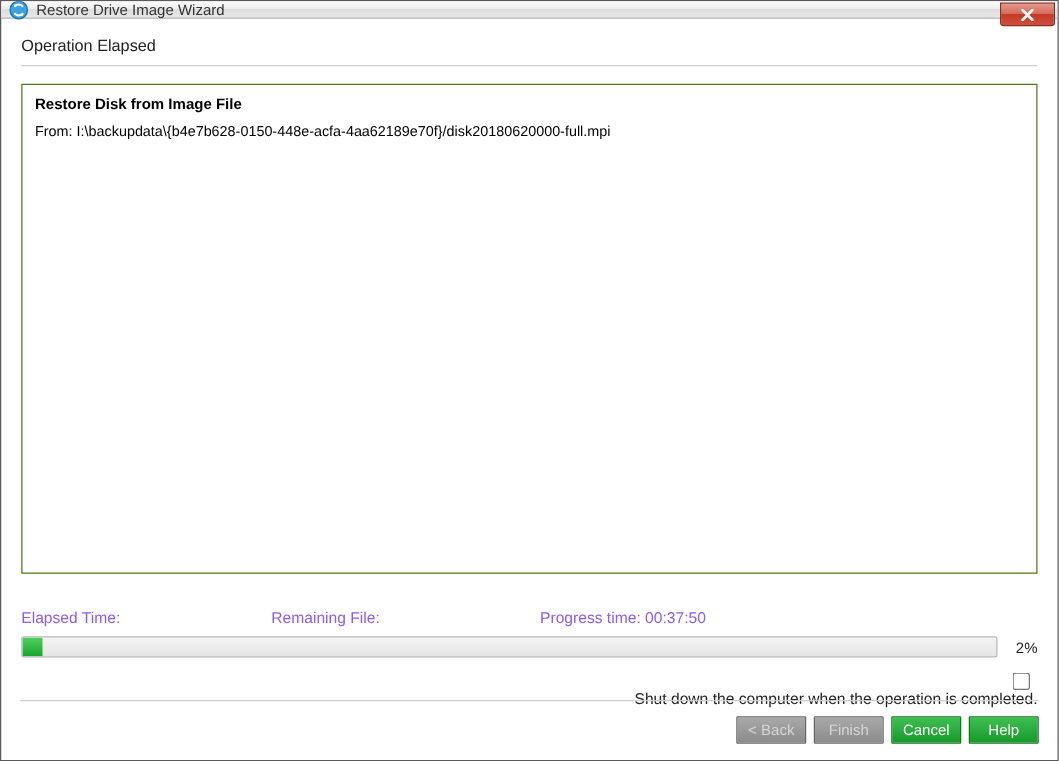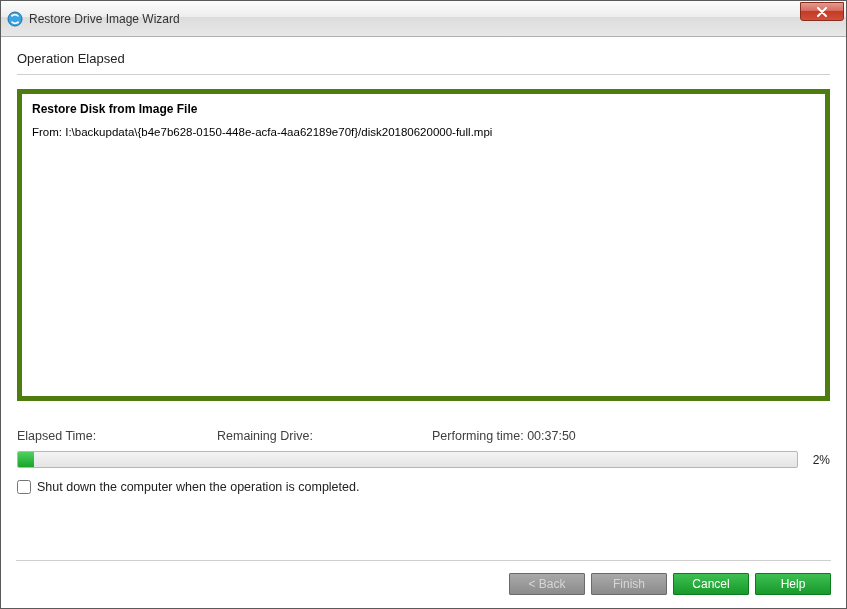--- a/index.html
+++ b/index.html
@@ -7,21 +7,21 @@
     margin: 0;
     font-family: Tahoma, "Segoe UI", Arial, sans-serif;
     font-size: 12px;
     background: #fff;
     width: 847px;
     height: 609px;
     overflow: hidden;
     border: 1px solid #5a5a5a;
   }
   .titlebar {
-    height: 36px;
+    height: 14px;
     background: linear-gradient(to bottom, #fdfdfd 0%, #ededed 45%, #dcdcdc 46%, #e8e8e8 100%);
     border-bottom: 1px solid #b0b0b0;
     display: flex;
     align-items: center;
     padding: 0 2px 0 6px;
     position: relative;
   }
   .titlebar .app-icon {
     width: 16px; height: 16px;
     margin-right: 6px;
@@ -55,43 +55,43 @@
     color: #222;
     margin-left: 22px;
     margin-bottom: 10px;
   }
   .hr {
     height: 1px;
     background: #cfcfcf;
     margin: 8px 0 14px 0;
   }
   .panel {
-    border: 5px solid #4d7c0f;
-    height: 312px;
+    border: 1px solid #4d7c0f;
+    height: 392px;
     padding: 8px 10px;
     background: #fff;
     overflow: hidden;
   }
   .panel-title {
     font-weight: bold;
     font-size: 12px;
     margin-bottom: 8px;
     color: #000;
   }
   .kv-line {
     font-size: 11.5px;
     color: #000;
     line-height: 1.45;
   }
   .kv-line b { font-weight: normal; }
   .timerow {
     display: flex;
     margin-top: 28px;
     font-size: 12.5px;
-    color: #404040;
+    color: #8b5cf6;
   }
   .timerow .col1 { width: 200px; }
   .timerow .col2 { width: 190px; }
   .timerow .col3 { width: 215px; }
   .timerow .col4 { flex: 1; text-align: left; }
   .progress-wrap {
     display: flex;
     align-items: center;
     margin-top: 8px;
   }
@@ -113,20 +113,21 @@
     margin-left: 6px;
     font-size: 12px;
     color: #222;
     width: 26px;
     text-align: right;
   }
   .checkbox-row {
     display: flex;
     align-items: flex-end;
     margin-top: 12px;
+    flex-direction: column;
   }
   .checkbox-row input[type=checkbox] {
     width: 14px; height: 14px;
     margin: 0 6px 0 0;
   }
   .checkbox-row label {
     font-size: 12.5px;
     color: #222;
   }
   .footer {
@@ -138,21 +139,21 @@
     height: 1px;
     background: #cfcfcf;
     margin-bottom: 12px;
   }
   .btnrow {
     display: flex;
     justify-content: flex-end;
     gap: 6px;
   }
   .btn {
-    width: 76px;
+    width: 56px;
     height: 22px;
     font-size: 12px;
     border: 1px solid #6f6f6f;
     display: flex;
     align-items: center;
     justify-content: center;
     cursor: default;
     border-radius: 1px;
   }
   .btn-gray {
@@ -197,22 +198,22 @@
   <div class="panel">
     <div class="panel-title">Restore Disk from Image File</div>
     <div class="kv-line">
       <b>From:</b>
       <span>I:\backupdata\{b4e7b628-0150-448e-acfa-4aa62189e70f}/disk20180620000-full.mpi</span>
     </div>
   </div>
 
   <div class="timerow">
     <div class="col1">Elapsed Time:</div>
-    <div class="col3">Remaining Drive:</div>
-    <div class="col4">Performing time: 00:37:50</div>
+    <div class="col3">Remaining File:</div>
+    <div class="col4">Progress time: 00:37:50</div>
   </div>
 
   <div class="progress-wrap">
     <div class="progress-bar">
       <div class="progress-fill" id="pfill" style="width: 2%;"></div>
     </div>
     <div class="progress-pct">2%</div>
   </div>
 
   <div class="checkbox-row">

